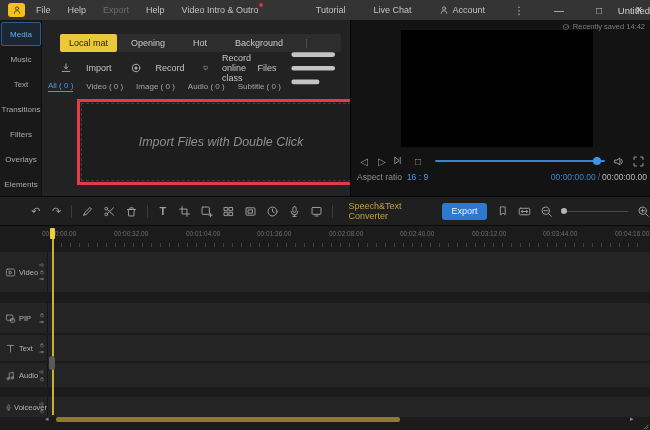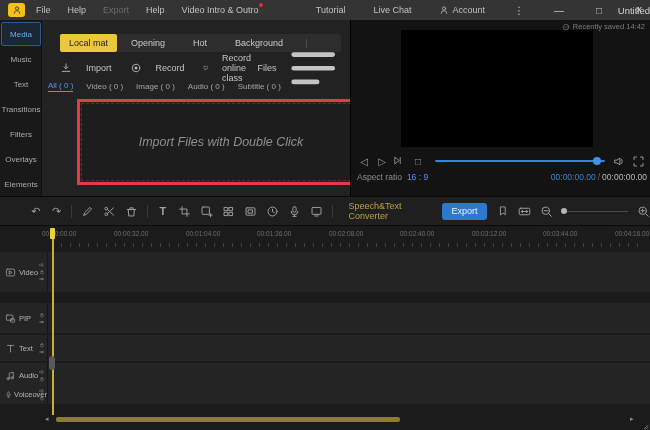--- a/index.html
+++ b/index.html
@@ -491,21 +491,21 @@
               <svg width="100%" height="100%" viewBox="0 0 16 16" fill="none" stroke="currentColor" stroke-width="1.2" stroke-linecap="round" stroke-linejoin="round">
                 <rect x="4.5" y="7" width="7" height="6" rx="1"></rect>
                 <path d="M6 7 V5.5 a2 2 0 0 1 4 0 V7"></path>
               </svg>
             </i>
           </span>
       </div>
       <div class="lane"></div>
     </div>
 
-    <div class="band abs" style="top:158px; height:20px;">
+    <div class="band abs" style="top:171px; height:20px;">
       <div class="thead">
         <i class="ticon" data-icon="mic">
             <svg width="100%" height="100%" viewBox="0 0 16 16" fill="none" stroke="currentColor" stroke-width="1.2" stroke-linecap="round" stroke-linejoin="round">
               <rect x="6" y="2" width="4" height="7" rx="2"></rect>
               <path d="M3.8 7.8 a4.2 4.2 0 0 0 8.4 0 M8 12 V14 M6 14 h4"></path>
             </svg>
           </i>
         <span class="tlabel" style="margin-left:2px;">Voiceover</span>
         <span class="toggles">
             <i data-icon="speaker">

